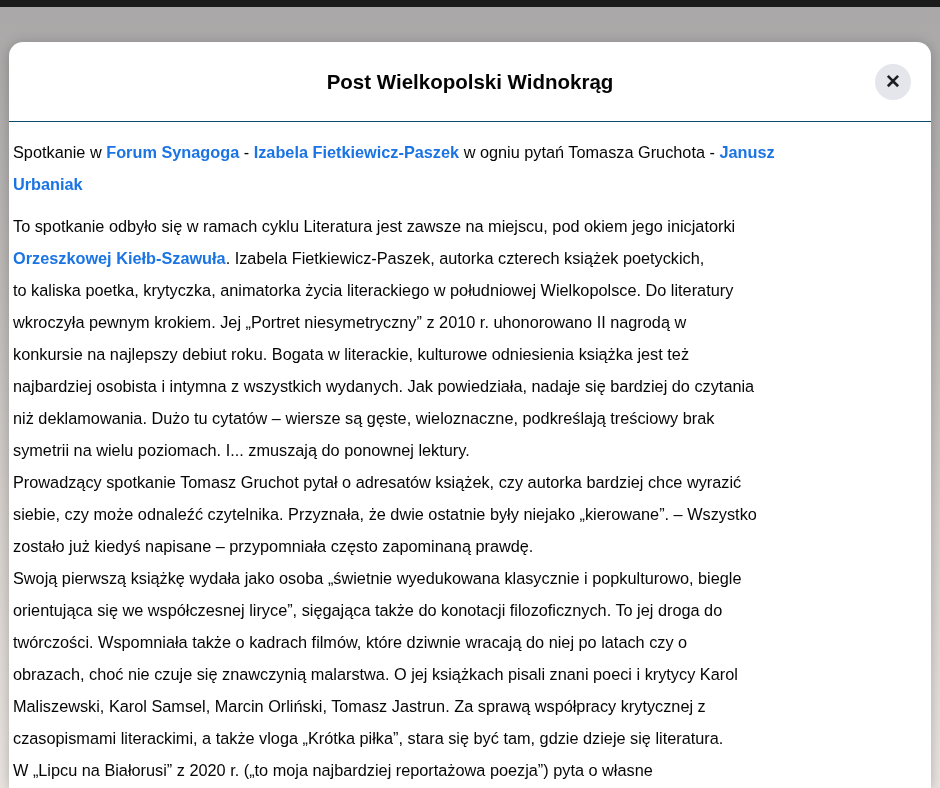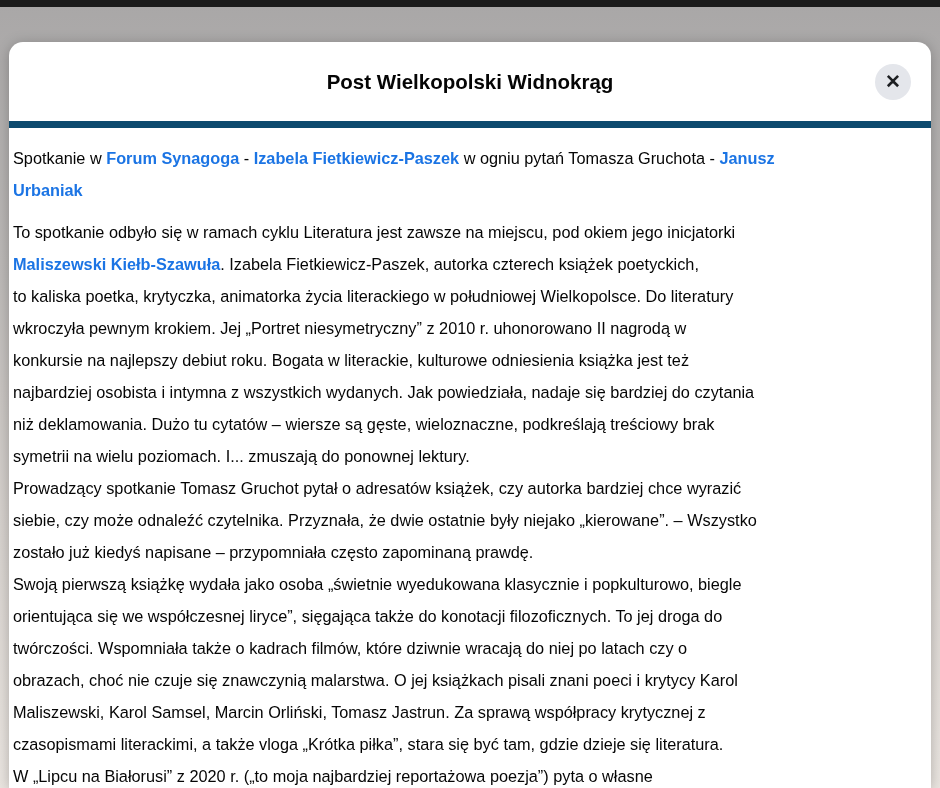--- a/index.html
+++ b/index.html
@@ -24,21 +24,21 @@
     left: 9px; top: 42px;
     width: 922px; height: 746px;
     background: #ffffff;
     border-radius: 14px 14px 0 0;
     box-shadow: 0 2px 14px rgba(0,0,0,0.25);
     overflow: hidden;
   }
   .modal-header {
     position: relative;
     height: 79px;
-    border-bottom: 7px solid #0c4a6e;
+    border-bottom: 1px solid #0c4a6e;
   }
   .modal-title {
     margin: 0;
     height: 79px;
     line-height: 79px;
     text-align: center;
     font-size: 20.5px;
     font-weight: 700;
     color: #050505;
   }
@@ -89,21 +89,21 @@
       <button class="close-btn">
         <span class="close-glyph">✕</span>
       </button>
     </div>
 
     <div class="modal-body">
       <p class="post-par"><span>Spotkanie w </span><a class="lnk">Forum Synagoga</a><span> - </span><a class="lnk">Izabela Fietkiewicz-Paszek</a><span> w ogniu pytań Tomasza Gruchota - </span><a class="lnk">Janusz
 Urbaniak</a></p>
 
       <p class="post-par"><span>To spotkanie odbyło się w ramach cyklu Literatura jest zawsze na miejscu, pod okiem jego inicjatorki
-</span><a class="lnk">Maliszewski Kiełb-Szawuła</a><span>. Izabela Fietkiewicz-Paszek, autorka czterech książek poetyckich,
+</span><a class="lnk">Orzeszkowej Kiełb-Szawuła</a><span>. Izabela Fietkiewicz-Paszek, autorka czterech książek poetyckich,
 to kaliska poetka, krytyczka, animatorka życia literackiego w południowej Wielkopolsce. Do literatury
 wkroczyła pewnym krokiem. Jej „Portret niesymetryczny” z 2010 r. uhonorowano II nagrodą w
 konkursie na najlepszy debiut roku. Bogata w literackie, kulturowe odniesienia książka jest też
 najbardziej osobista i intymna z wszystkich wydanych. Jak powiedziała, nadaje się bardziej do czytania
 niż deklamowania. Dużo tu cytatów – wiersze są gęste, wieloznaczne, podkreślają treściowy brak
 symetrii na wielu poziomach. I... zmuszają do ponownej lektury.
 Prowadzący spotkanie Tomasz Gruchot pytał o adresatów książek, czy autorka bardziej chce wyrazić
 siebie, czy może odnaleźć czytelnika. Przyznała, że dwie ostatnie były niejako „kierowane”. – Wszystko
 zostało już kiedyś napisane – przypomniała często zapominaną prawdę.
 Swoją pierwszą książkę wydała jako osoba „świetnie wyedukowana klasycznie i popkulturowo, biegle

